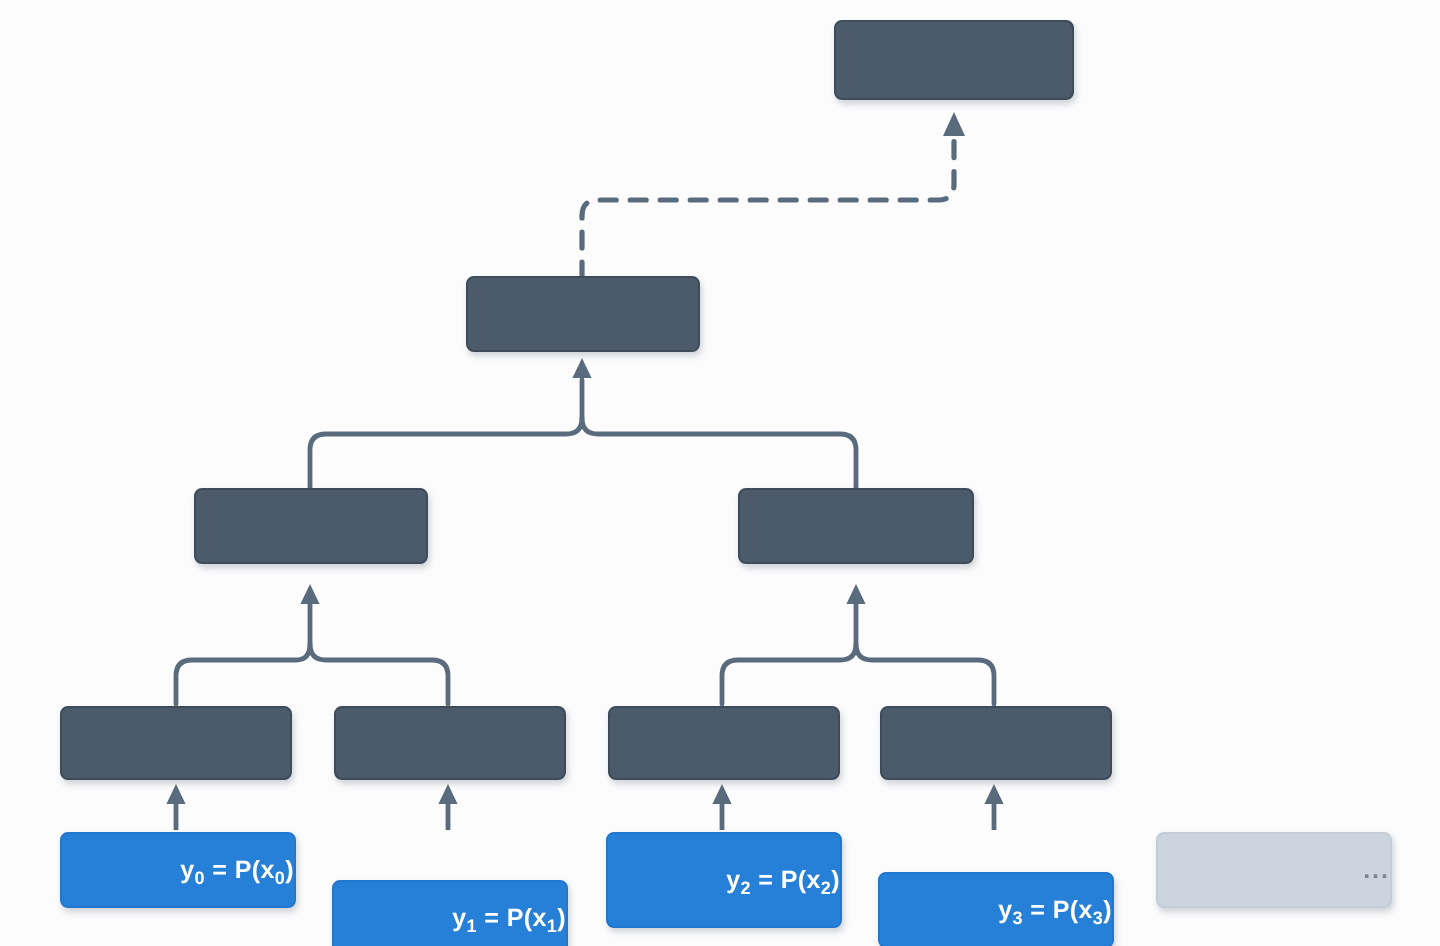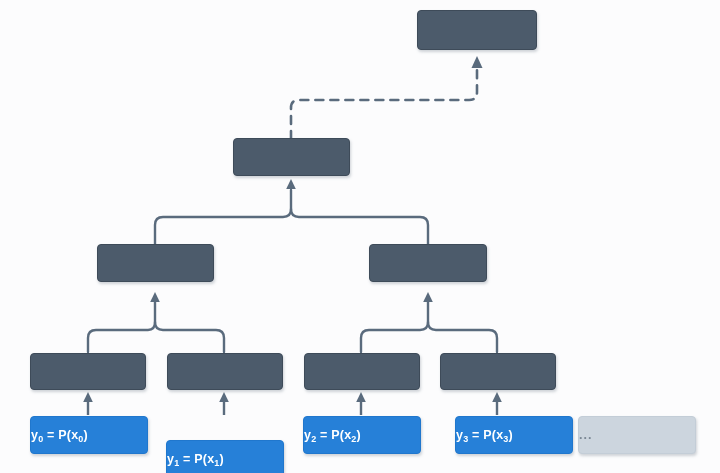--- a/index.html
+++ b/index.html
@@ -28,22 +28,23 @@
     width: 720px;
     height: 473px;
     pointer-events: none;
   }
   .node {
     position: absolute;
     box-sizing: border-box;
     border-radius: 4px;
     display: flex;
     align-items: center;
-    justify-content: flex-start;
+    justify-content: flex-end;
     box-shadow: 1px 2px 3px rgba(90, 104, 118, 0.28);
+    padding-left: 18px;
   }
   .node-hash {
     background: #4c5b6b;
     border: 1px solid #3e4b59;
   }
   .node-leaf {
     background: #2680d8;
     border: 1px solid #2077cd;
     color: #ffffff;
     font-size: 12.5px;
@@ -158,27 +159,27 @@
       <span>y</span><sub>0</sub><span> = </span><span>P(</span><span>x</span><sub>0</sub><span>)</span>
     </span>
   </div>
 
   <div class="node node-leaf" style="left:166px; top:416px; width:118px; height:38px;margin-top:24px;">
     <span class="leaf-label">
       <span>y</span><sub>1</sub><span> = </span><span>P(</span><span>x</span><sub>1</sub><span>)</span>
     </span>
   </div>
 
-  <div class="node node-leaf" style="left:303px; top:416px; width:118px; height:38px;">
+  <div class="node node-leaf" style="left:303px; top:416px; width:118px; height:48px;">
     <span class="leaf-label">
       <span>y</span><sub>2</sub><span> = </span><span>P(</span><span>x</span><sub>2</sub><span>)</span>
     </span>
   </div>
 
-  <div class="node node-leaf" style="left:439px; top:416px; width:118px; height:38px;margin-left:16px;">
+  <div class="node node-leaf" style="left:439px; top:436px; width:118px; height:38px;">
     <span class="leaf-label">
       <span>y</span><sub>3</sub><span> = </span><span>P(</span><span>x</span><sub>3</sub><span>)</span>
     </span>
   </div>
 
   <div class="node node-ellipsis" style="left:578px; top:416px; width:118px; height:38px;">
     <span>...</span>
   </div>
 
 </div>

